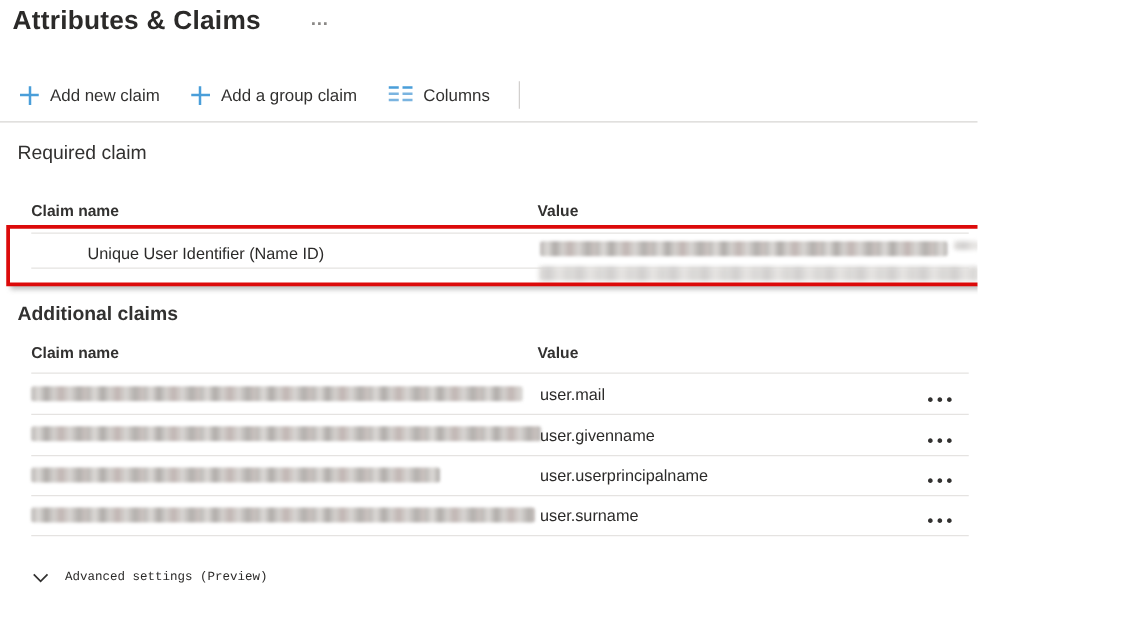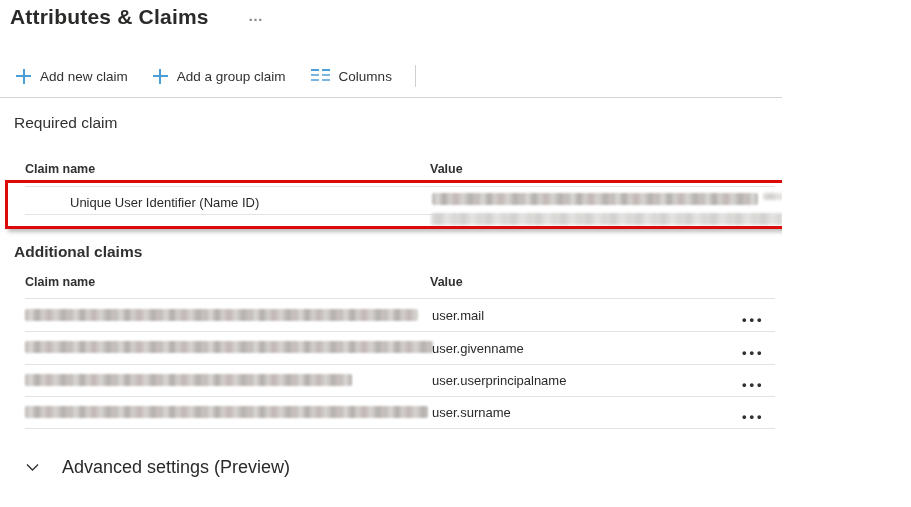--- a/index.html
+++ b/index.html
@@ -196,25 +196,25 @@
     line-height: 1;
   }
 
   
   .advanced {
     position: absolute;
     left: 26px;
     top: 457px;
     display: flex;
     align-items: center;
-    gap: 23px;
+    gap: 13px;
     background: none;
     border: none;
-    font-family: Liberation Sans, sans-serif;
-    font-size: 18px;
+    font-family: Liberation Mono, monospace;
+    font-size: 10px;
     color: #2b2a29;
     cursor: pointer;
   }
   .feedback-icon svg, .chevron-icon svg { display: block; }
 </style>
 </head>
 <body>
 
 <div class="page">
 

